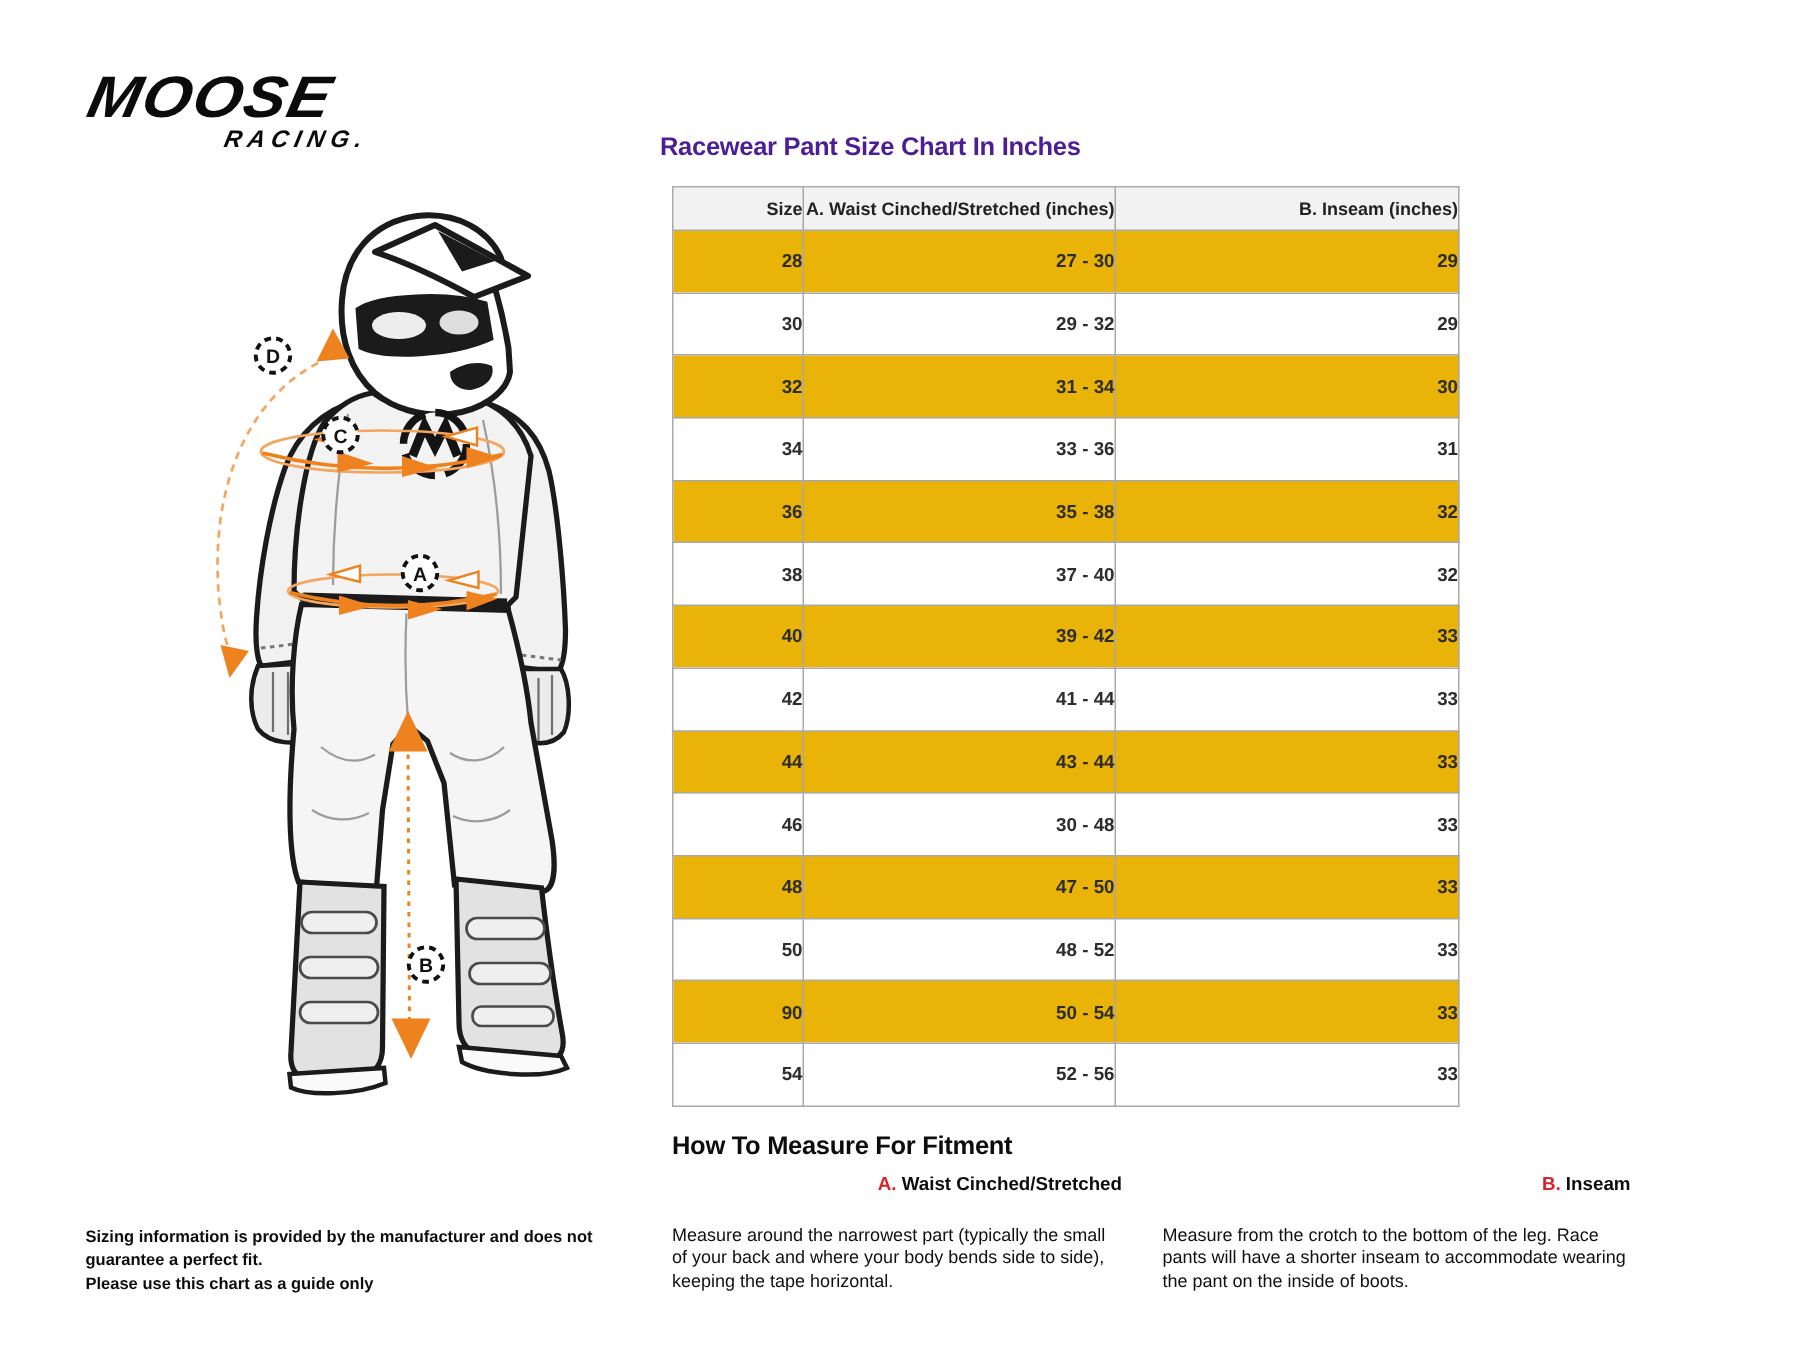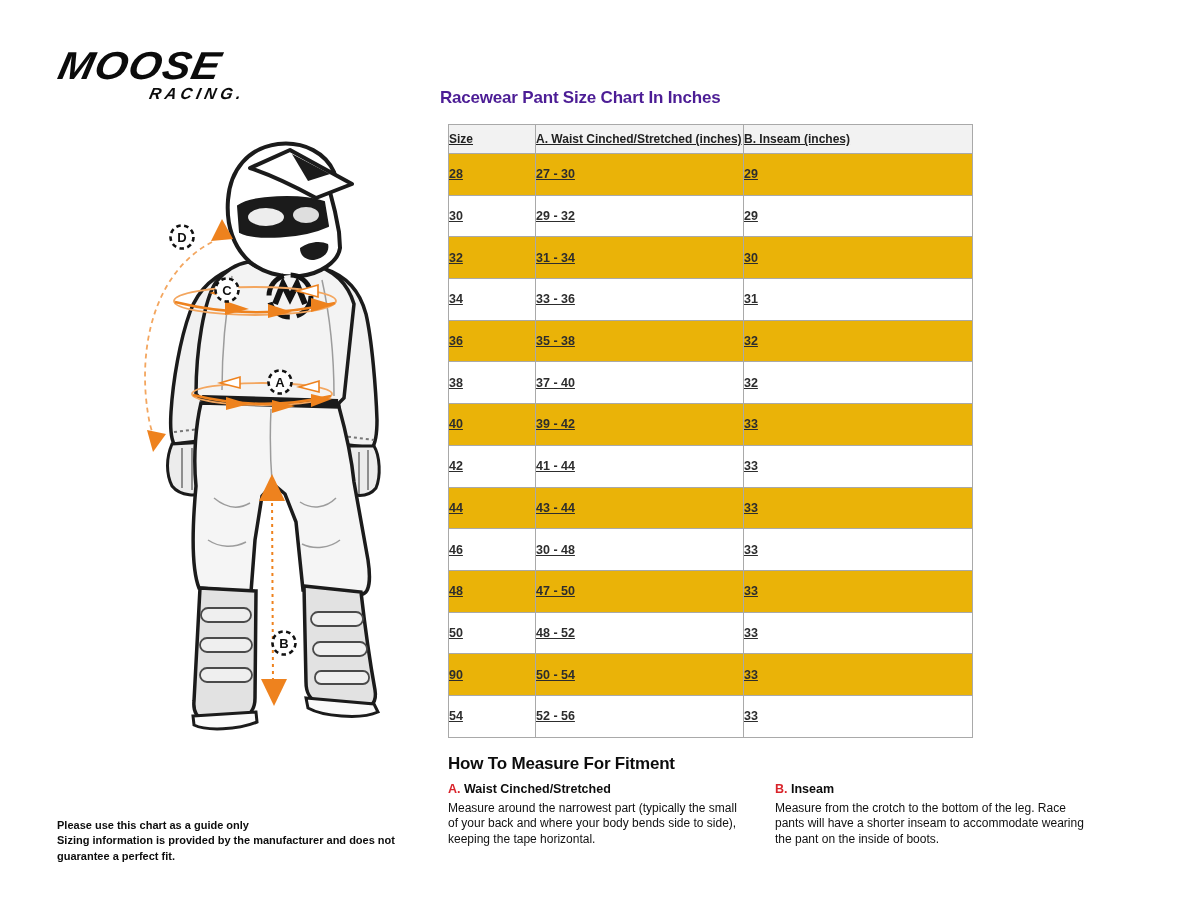--- a/index.html
+++ b/index.html
@@ -19,30 +19,30 @@
   }
   
   .chart-title{position:absolute;left:440px;top:88px;font-size:17px;font-weight:bold;letter-spacing:-0.2px;color:#4c1d95;}
   .howto-title{position:absolute;left:448px;top:754px;font-size:17px;font-weight:bold;letter-spacing:-0.2px;color:#0d0d0d;}
   
   .size-table{
     position:absolute;left:448px;top:124px;width:524px;border-collapse:collapse;table-layout:fixed;
     font-size:12.5px;font-weight:bold;color:#2d2d2d;
   }
   .size-table col.c1{width:87px;} .size-table col.c2{width:208px;} .size-table col.c3{width:229px;}
-  .size-table th,.size-table td{border:1px solid #a9a9a9;text-align:left;vertical-align:middle;padding:0;text-decoration:underline;}
+  .size-table th,.size-table td{border:1px solid #a9a9a9;text-align:right;vertical-align:middle;padding:0;}
   .size-table thead tr{height:29px;background:#f2f2f2;}
   .size-table th{font-size:12px;color:#222;}
   .size-table tbody tr{height:41.7px;background:#ffffff;}
   .size-table tbody tr.alt{background:#eab308;}
   
   .measure-col{position:absolute;top:781px;font-size:12px;line-height:1.32;color:#101010;}
   .measure-col.col-a{left:448px;width:300px;}
   .measure-col.col-b{left:775px;width:312px;}
-  .measure-label{font-size:12.5px;font-weight:bold;margin-bottom:3px;color:#0d0d0d;}
+  .measure-label{font-size:12.5px;font-weight:bold;margin-bottom:18px;color:#0d0d0d;text-align:right;}
   .measure-letter{color:#d9232a;}
   
   .disclaimer{position:absolute;left:57px;top:818px;width:380px;font-size:11px;font-weight:bold;line-height:1.4;color:#0d0d0d;}
   
   .rider{position:absolute;left:130px;top:115px;width:290px;height:640px;}
 </style>
 </head>
 <body>
 
 <div class="canvas">
@@ -244,17 +244,17 @@
 
   <div class="measure-col col-b">
     <div class="measure-label">
       <span class="measure-letter">B.</span>
       <span>Inseam</span>
     </div>
     <div>Measure from the crotch to the bottom of the leg. Race pants will have a shorter inseam to accommodate wearing the pant on the inside of boots.</div>
   </div>
 
   <div class="disclaimer">
+    <div>Sizing information is provided by the manufacturer and does not guarantee a perfect fit.</div>
     <div>Please use this chart as a guide only</div>
-    <div>Sizing information is provided by the manufacturer and does not guarantee a perfect fit.</div>
   </div>
 
 </div>
 
 </body></html>

